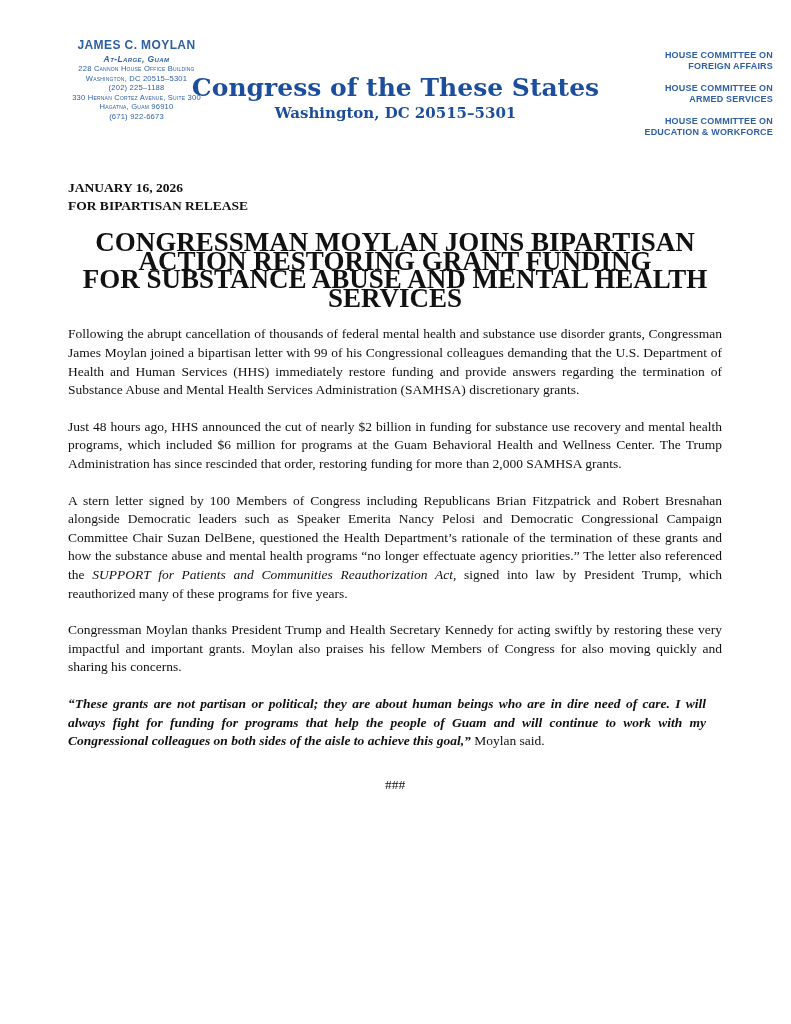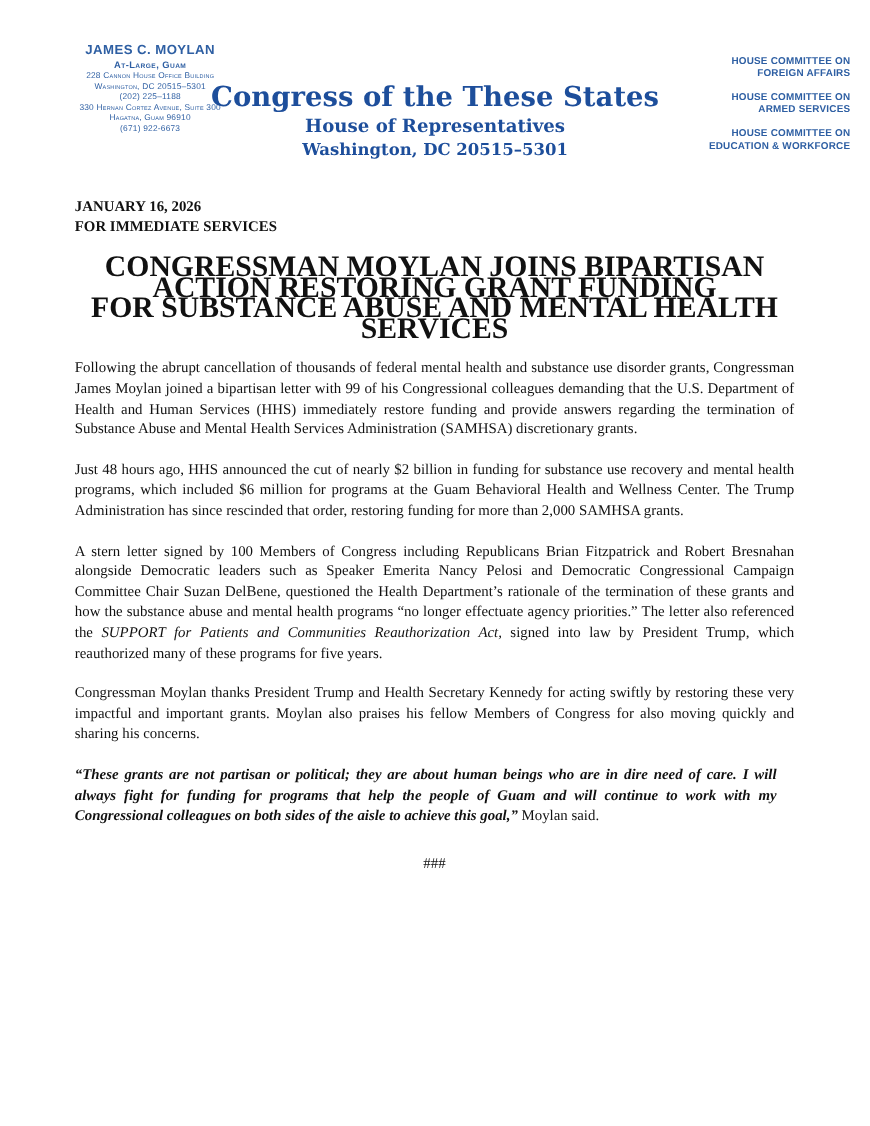--- a/index.html
+++ b/index.html
@@ -13,21 +13,21 @@
   }
 
   
   .lh-left {
     position:absolute; left:34px; top:38px; width:205px;
     text-align:center;
     font-family:"Liberation Sans", sans-serif;
     color:#2e5fa3;
   }
   .member-name { font-size:12px; font-weight:bold; letter-spacing:0.4px; }
-  .member-district { font-size:8.5px; font-variant:small-caps; letter-spacing:0.4px; margin-top:2px; font-weight:bold; }
+  .member-district { font-size:8.5px; font-variant:small-caps; letter-spacing:0.4px; margin-top:2px; font-weight:bold;font-style:italic; }
   .office-block { font-size:7.6px; line-height:9.6px; font-variant:small-caps; letter-spacing:0.2px; font-weight:normal; }
 
   .lh-center {
     position:absolute; left:150px; right:150px; top:74px;
     text-align:center;
     color:#1d4e9b;
     font-family:"DejaVu Serif", "Liberation Serif", serif;
   }
   .seal-line1 { font-size:25px; font-weight:bold; line-height:28px; }
   .seal-line2 { font-size:16.5px; font-weight:bold; line-height:21px; margin-top:2px; }
@@ -77,21 +77,20 @@
       </div>
       <div class="office-block">
         <div>330 Hernan Cortez Avenue, Suite 300</div>
         <div>Hagatna, Guam 96910</div>
         <div>(671) 922-6673</div>
       </div>
     </div>
 
     <div class="lh-center">
       <div class="seal-line1">Congress of the These States</div>
-      <div class="seal-line2">House of Representatives</div>
       <div class="seal-line3">Washington, DC 20515–5301</div>
     </div>
 
     <div class="lh-right">
       <div class="committee">
         <span>HOUSE COMMITTEE ON</span>
         <span>FOREIGN AFFAIRS</span>
       </div>
       <div class="committee">
         <span>HOUSE COMMITTEE ON</span>
@@ -102,21 +101,21 @@
         <span>EDUCATION &amp; WORKFORCE</span>
       </div>
     </div>
 
   </header>
 
   <main class="content">
 
     <div class="dateline">
       <div>JANUARY 16, 2026</div>
-      <div>FOR IMMEDIATE SERVICES</div>
+      <div>FOR BIPARTISAN RELEASE</div>
     </div>
 
     <h1 class="headline">
       <span>CONGRESSMAN MOYLAN JOINS BIPARTISAN ACTION RESTORING GRANT FUNDING</span>
       <span>FOR SUBSTANCE ABUSE AND MENTAL HEALTH SERVICES</span>
     </h1>
 
     <p class="body-para">Following the abrupt cancellation of thousands of federal mental health and substance use disorder grants, Congressman James Moylan joined a bipartisan letter with 99 of his Congressional colleagues demanding that the U.S. Department of Health and Human Services (HHS) immediately restore funding and provide answers regarding the termination of Substance Abuse and Mental Health Services Administration (SAMHSA) discretionary grants.</p>
 
     <p class="body-para">Just 48 hours ago, HHS announced the cut of nearly $2 billion in funding for substance use recovery and mental health programs, which included $6 million for programs at the Guam Behavioral Health and Wellness Center. The Trump Administration has since rescinded that order, restoring funding for more than 2,000 SAMHSA grants.</p>

